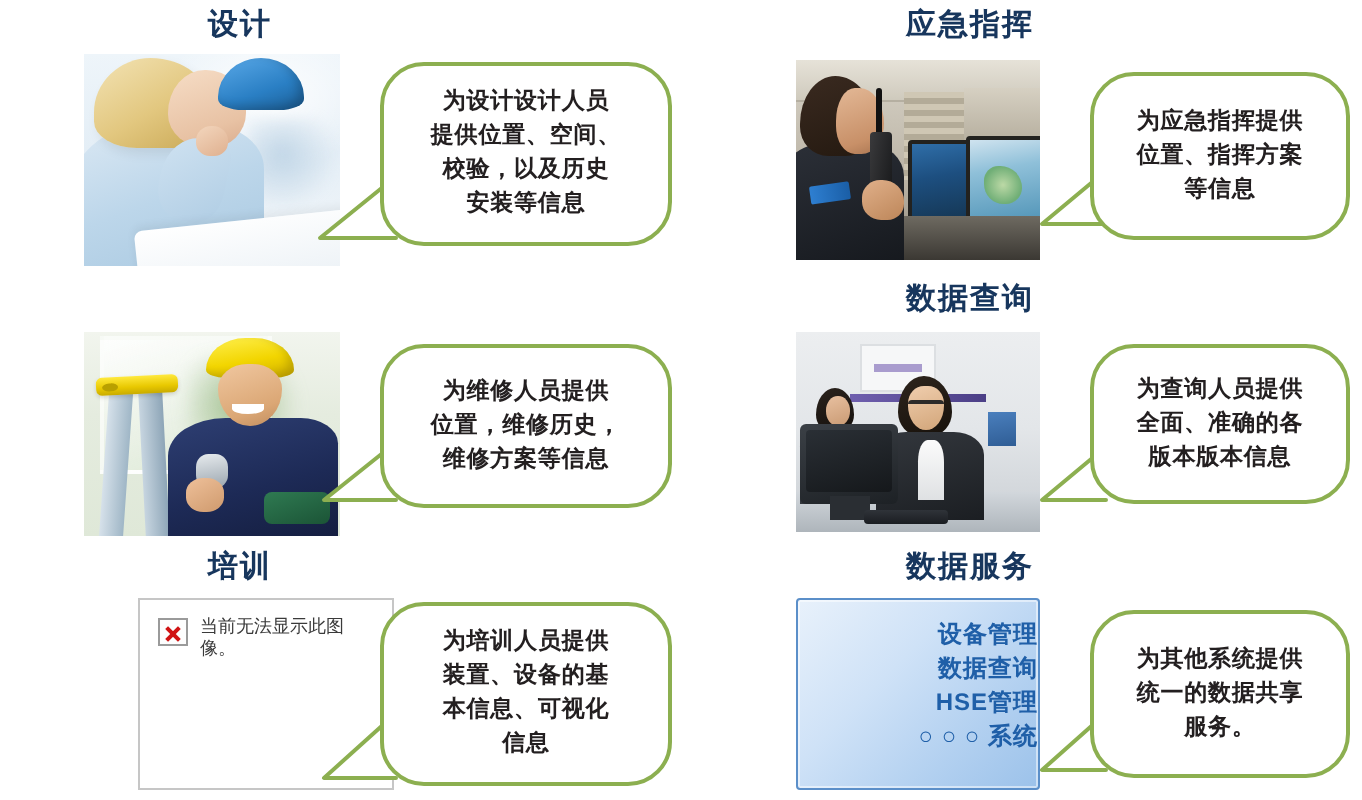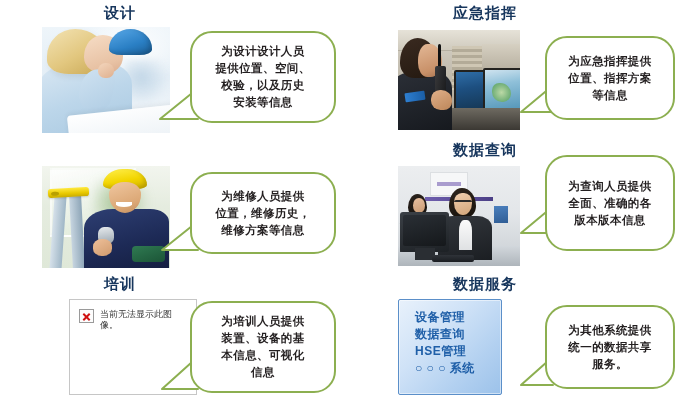--- a/index.html
+++ b/index.html
@@ -525,21 +525,21 @@
       <div class="w2face"></div>
       <div class="glasses"></div>
       <div class="w2body"></div>
       <div class="w2shirt"></div>
       <div class="monQ"></div>
       <div class="standQ"></div>
       <div class="kb"></div>
     </div>
   </div>
 
-  <div class="bubble-wrap" style="left:545px; top:155px; width:130px; height:96px;font-family:Liberation Mono, monospace;">
+  <div class="bubble-wrap" style="left:545px; top:172px; width:130px; height:80px;font-family:Liberation Mono, monospace;">
     <svg class="tail" width="40" height="38" viewBox="0 0 40 38" style="left:-26px; top:44px;">
       <path d="M38 4 L2 34 L34 34" fill="#ffffff" stroke="#8CAF50" stroke-width="2" stroke-linejoin="round" stroke-linecap="round"></path>
     </svg>
     <div class="bubble">
       <div class="bubble-text">为查询人员提供
 全面、准确的各
 版本版本信息</div>
     </div>
   </div>
 
@@ -559,21 +559,21 @@
     <div class="bubble">
       <div class="bubble-text">为培训人员提供
 装置、设备的基
 本信息、可视化
 信息</div>
     </div>
   </div>
 
   <div class="heading" style="left:425px; top:275px; width:120px;">数据服务</div>
 
-  <div class="service-box" style="left:398px; top:299px; width:104px; height:96px;">
+  <div class="service-box" style="left:398px; top:299px; width:122px; height:96px;text-align:right;">
     <div class="service-line">设备管理</div>
     <div class="service-line">数据查询</div>
     <div class="service-line">HSE管理</div>
     <div class="service-line">○ ○ ○ 系统</div>
   </div>
 
   <div class="bubble-wrap" style="left:545px; top:305px; width:130px; height:84px;">
     <svg class="tail" width="40" height="40" viewBox="0 0 40 40" style="left:-26px; top:44px;">
       <path d="M38 4 L2 36 L34 36" fill="#ffffff" stroke="#8CAF50" stroke-width="2" stroke-linejoin="round" stroke-linecap="round"></path>
     </svg>

